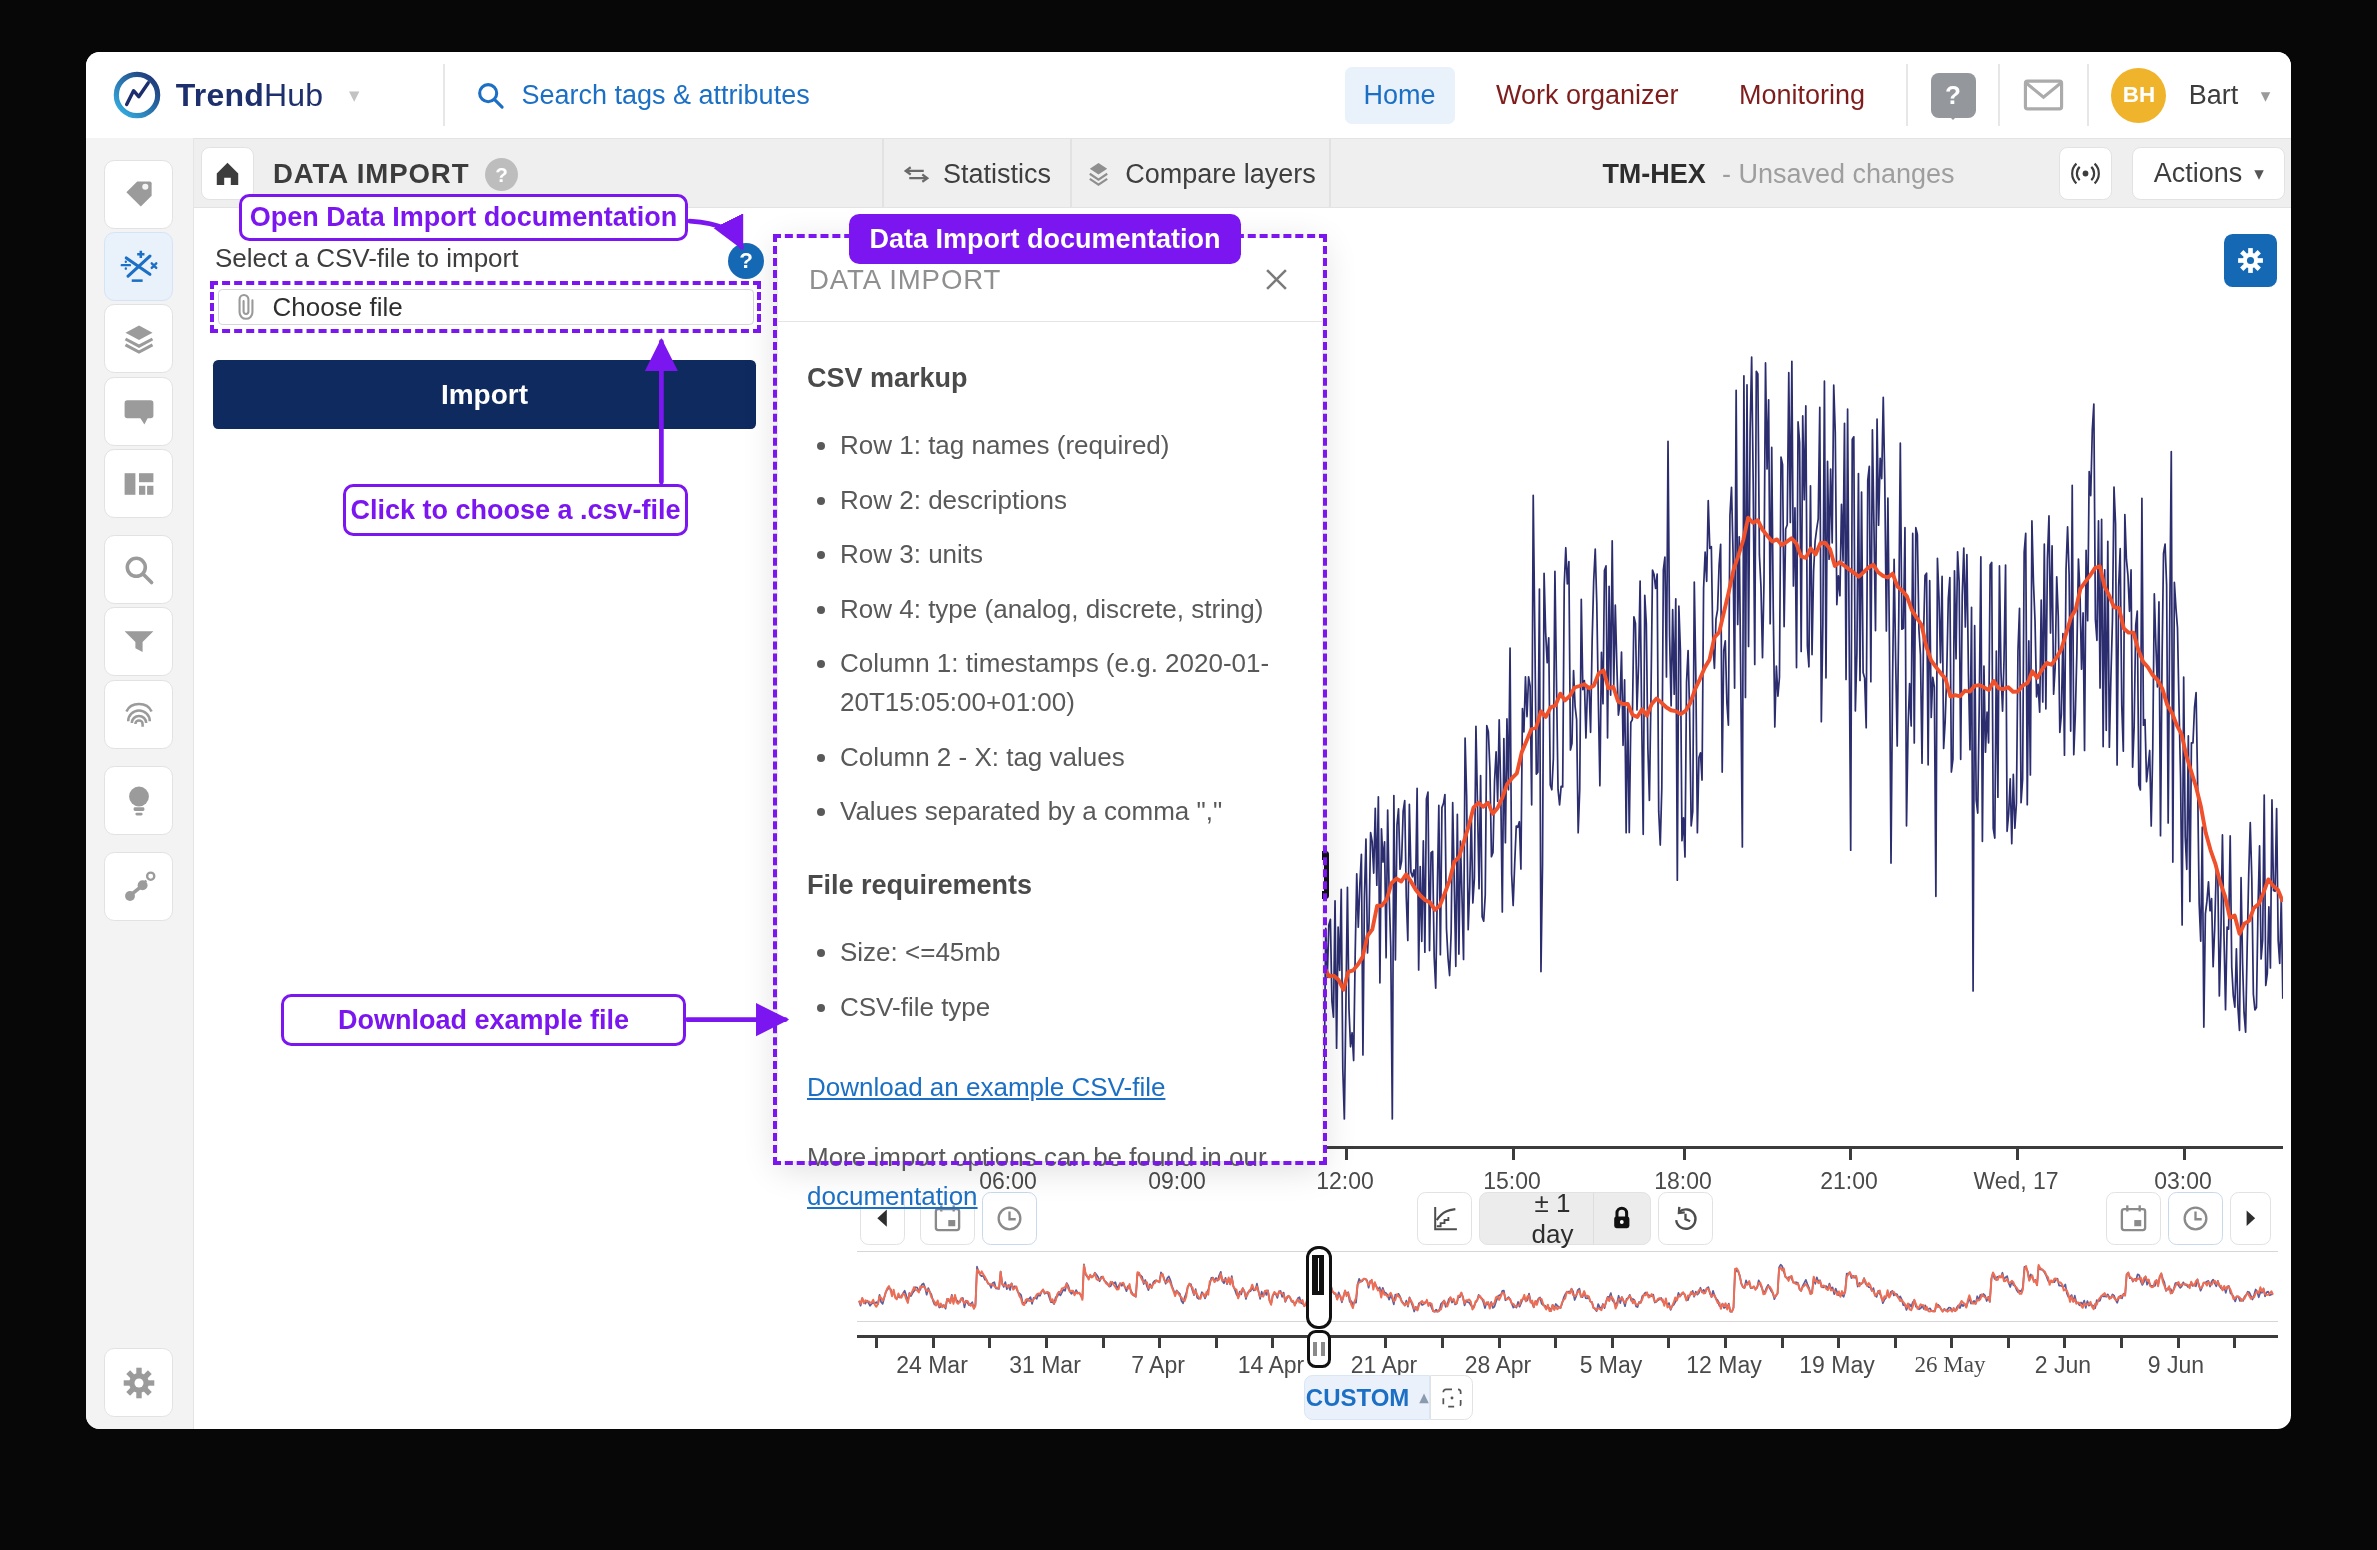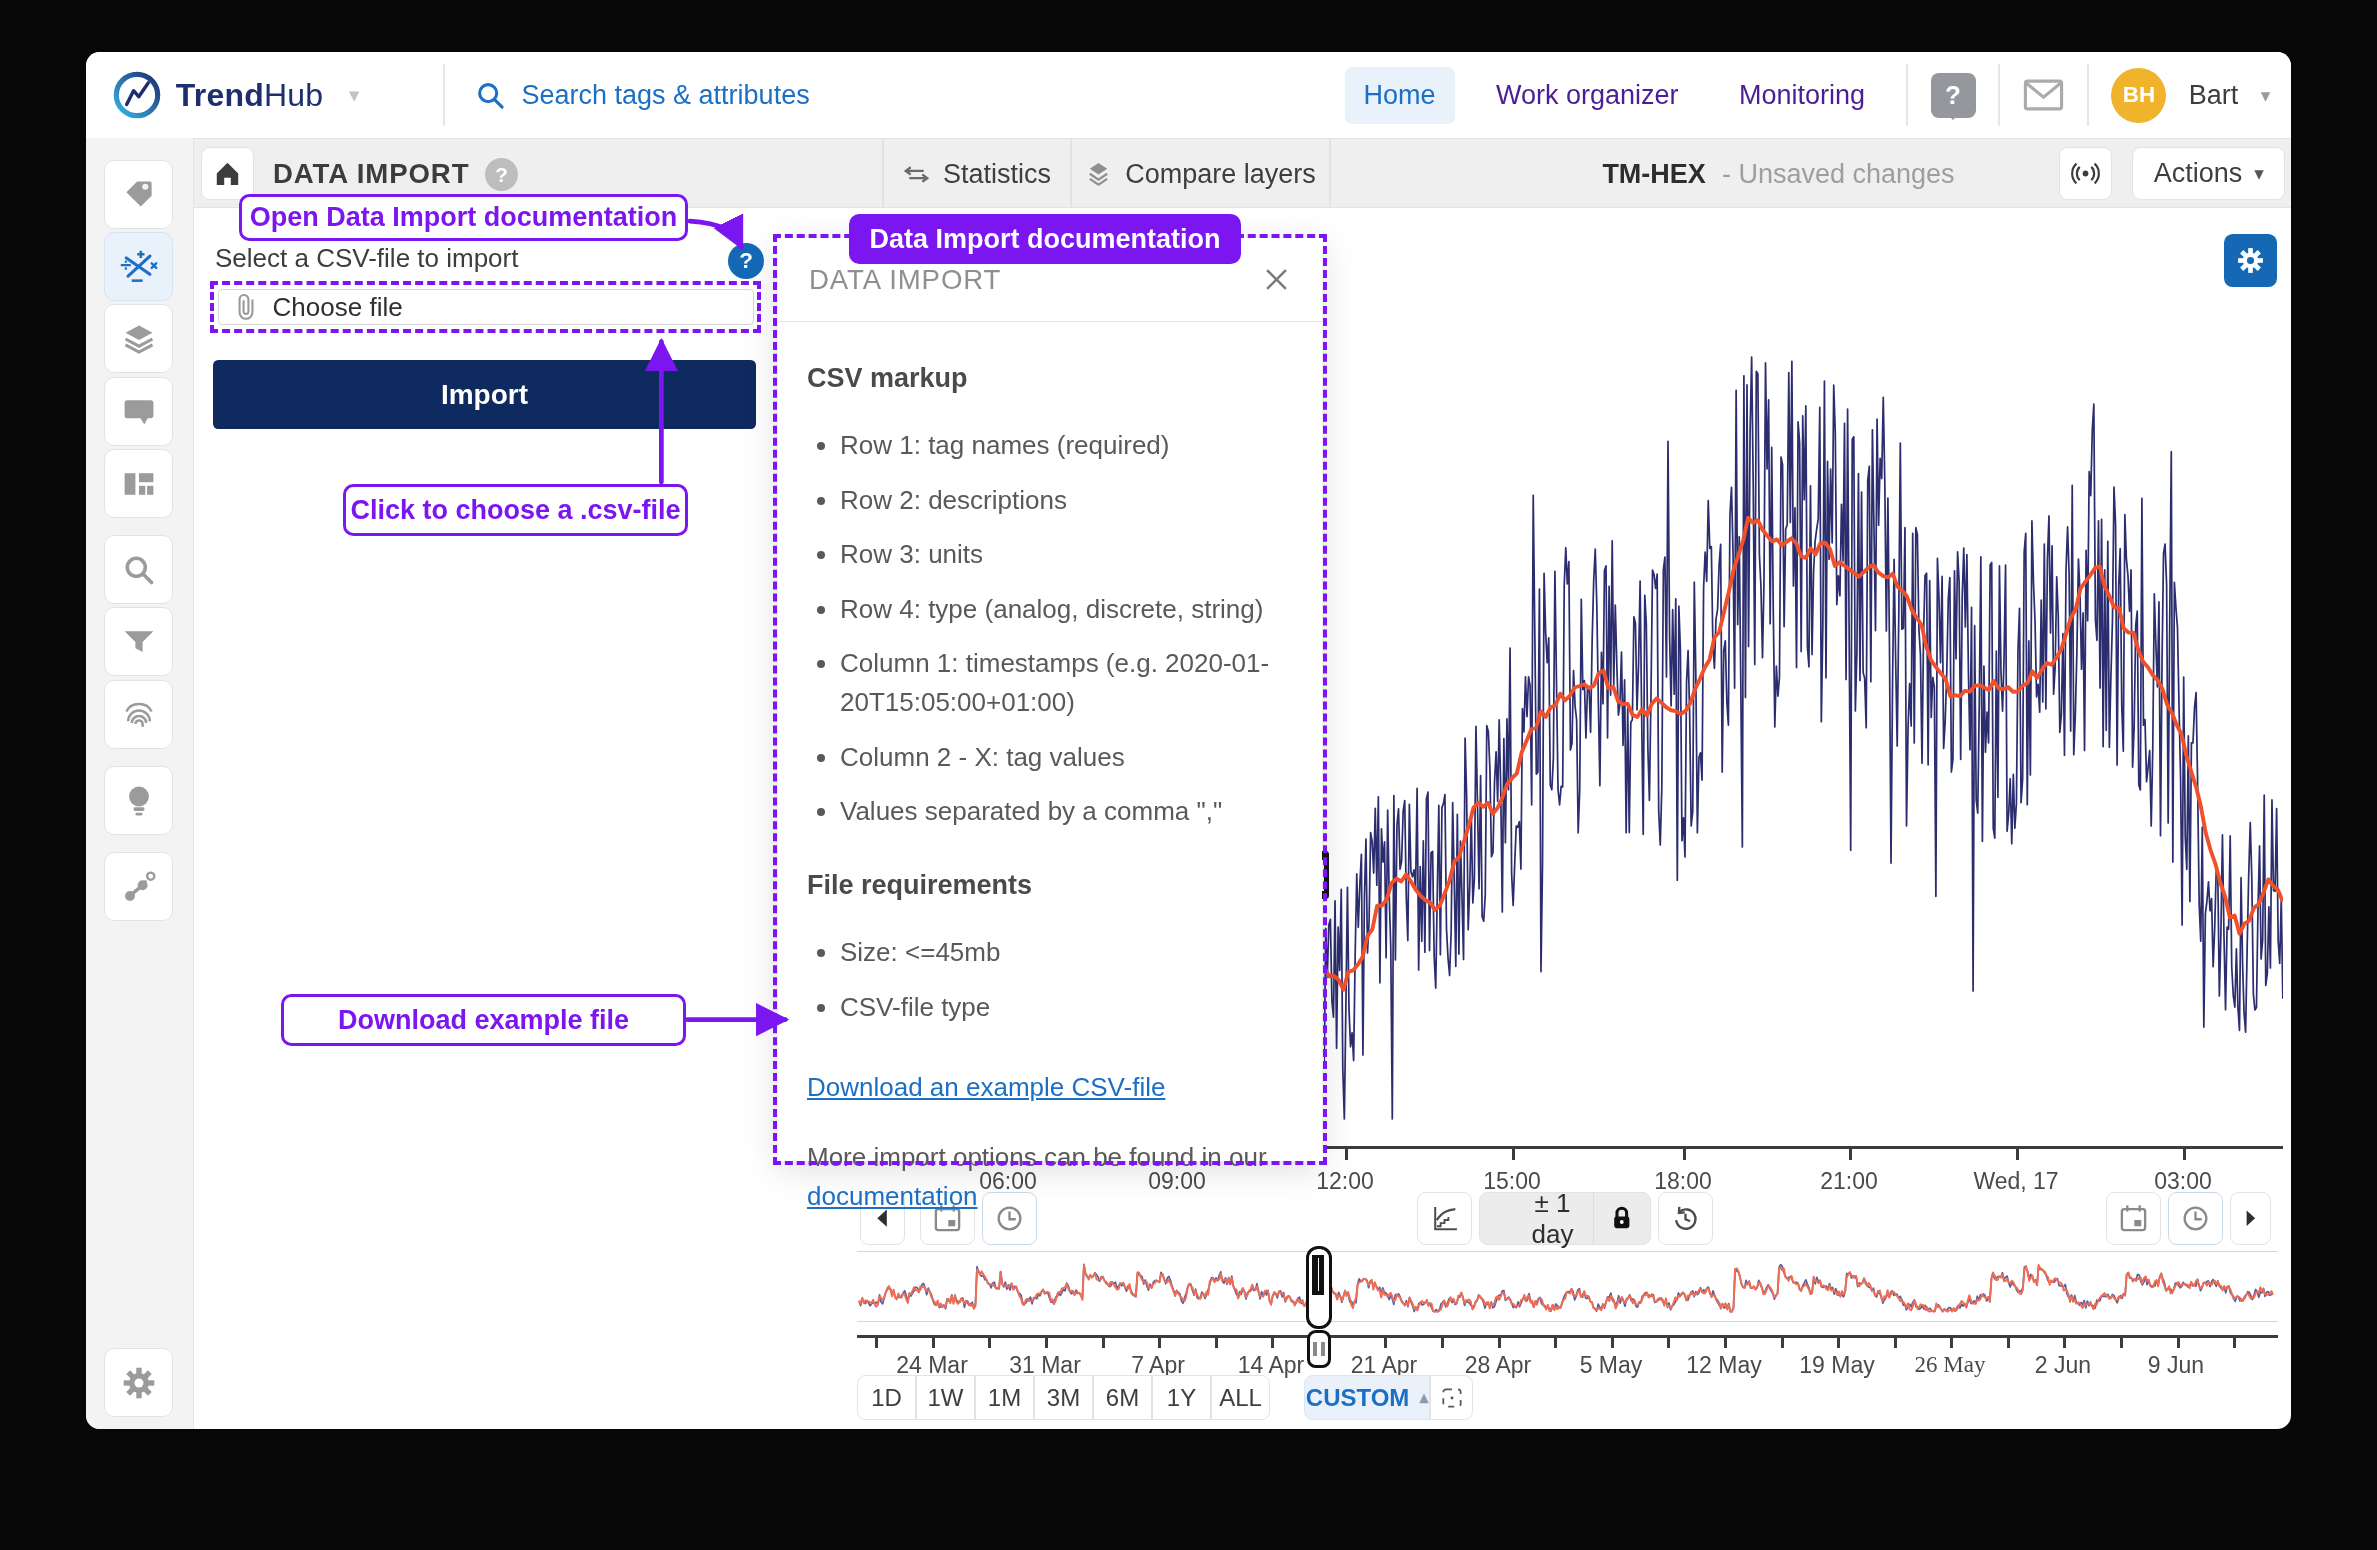--- a/index.html
+++ b/index.html
@@ -12,21 +12,21 @@
   
   .topnav { position:absolute; left:0; top:0; right:0; height:86px; background:#fff; z-index:9; }
   .brand { position:absolute; left:26px; top:0; height:86px; display:flex; align-items:center; gap:13.8px; }
   .brand-name { font-size:32px; color:#1e2f6d; letter-spacing:0.2px; }
   .brand-name b { font-weight:700; }
   .brand-caret { color:#c2c2c2; font-size:20.7px; margin-left:12px; }
   .vdiv { position:absolute; top:12px; width:1.7px; height:62px; background:#e7e7e7; }
   .search { position:absolute; left:389px; top:0; height:86px; display:flex; align-items:center; gap:15.5px; }
   .search-text { font-size:27px; color:#1b6fc5; }
   .topnav-right { position:absolute; right:20.7px; top:0; height:86px; display:flex; align-items:center; gap:22.4px; }
-  .nav-tab { font-size:27px; color:#4c1d95; padding:13px 19px; border-radius:6.9px; white-space:nowrap; }
+  .nav-tab { font-size:27px; color:#7f1d1d; padding:13px 19px; border-radius:6.9px; white-space:nowrap; }
   .nav-tab.active { background:#e9f1fb; color:#1b6fc5; }
   .tn-div { width:1.7px; height:62px; background:#e7e7e7; }
   .help-badge { width:45px; height:45px; background:#94989c; border-radius:7.8px; position:relative;
                 display:flex; align-items:center; justify-content:center; color:#fff; font-size:26px; font-weight:700; }
   .help-badge::after { content:""; position:absolute; bottom:-7.8px; left:17px; border:5.2px solid transparent; border-top-color:#94989c; }
   .avatar { width:55px; height:55px; border-radius:50%; background:#f0b42c; color:#fff; font-weight:700;
             font-size:22.4px; display:flex; align-items:center; justify-content:center; }
   .user-name { font-size:27px; color:#3d3d3d; }
   .sm-caret { color:#9a9a9a; font-size:19px; }
 
@@ -533,29 +533,20 @@
     <span class="tl-label" style="left: 1298px;">21 Apr</span>
     <span class="tl-label" style="left: 1412px;">28 Apr</span>
     <span class="tl-label" style="left: 1525px;">5 May</span>
     <span class="tl-label" style="left: 1638px;">12 May</span>
     <span class="tl-label" style="left: 1751px;">19 May</span>
     <span class="tl-label" style="left: 1864px; font-family: Liberation Serif, serif;">26 May</span>
     <span class="tl-label" style="left: 1977px;">2 Jun</span>
     <span class="tl-label" style="left: 2090px;">9 Jun</span>
   </div>
 
-  <div class="zoom-group">
-    <button class="zoom-btn">1D</button>
-    <button class="zoom-btn">1W</button>
-    <button class="zoom-btn">1M</button>
-    <button class="zoom-btn">3M</button>
-    <button class="zoom-btn">6M</button>
-    <button class="zoom-btn">1Y</button>
-    <button class="zoom-btn">ALL</button>
-  </div>
   <div class="custom-btn">
     <span>CUSTOM</span>
     <span class="custom-caret">▴</span>
   </div>
   <div class="icon-btn fit-btn">
     <svg width="24" height="24" viewBox="0 0 36 36">
       <rect x="5" y="5" width="26" height="26" rx="4" fill="none" stroke="#555" stroke-width="2.6" stroke-dasharray="9 9"></rect>
       <circle cx="18" cy="18" r="2.2" fill="#555"></circle>
     </svg>
   </div>

